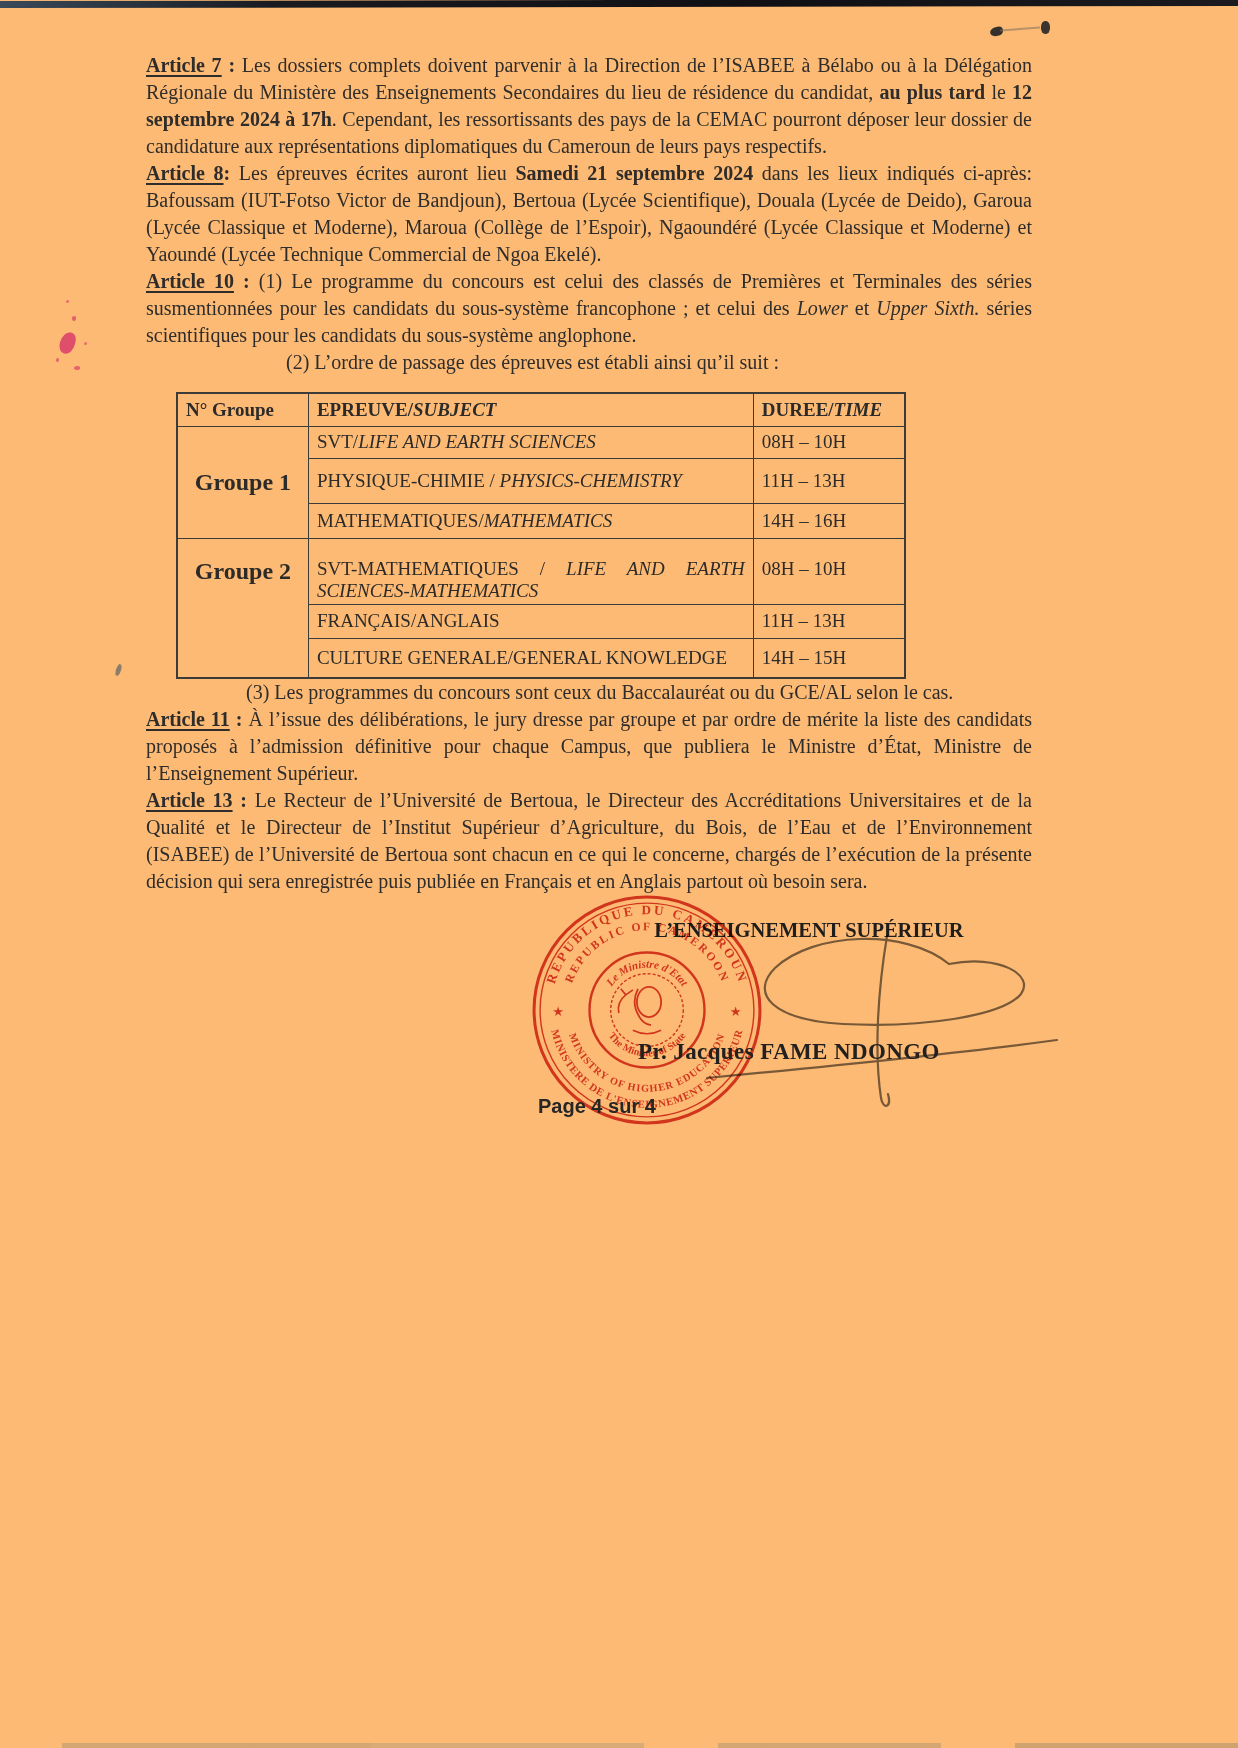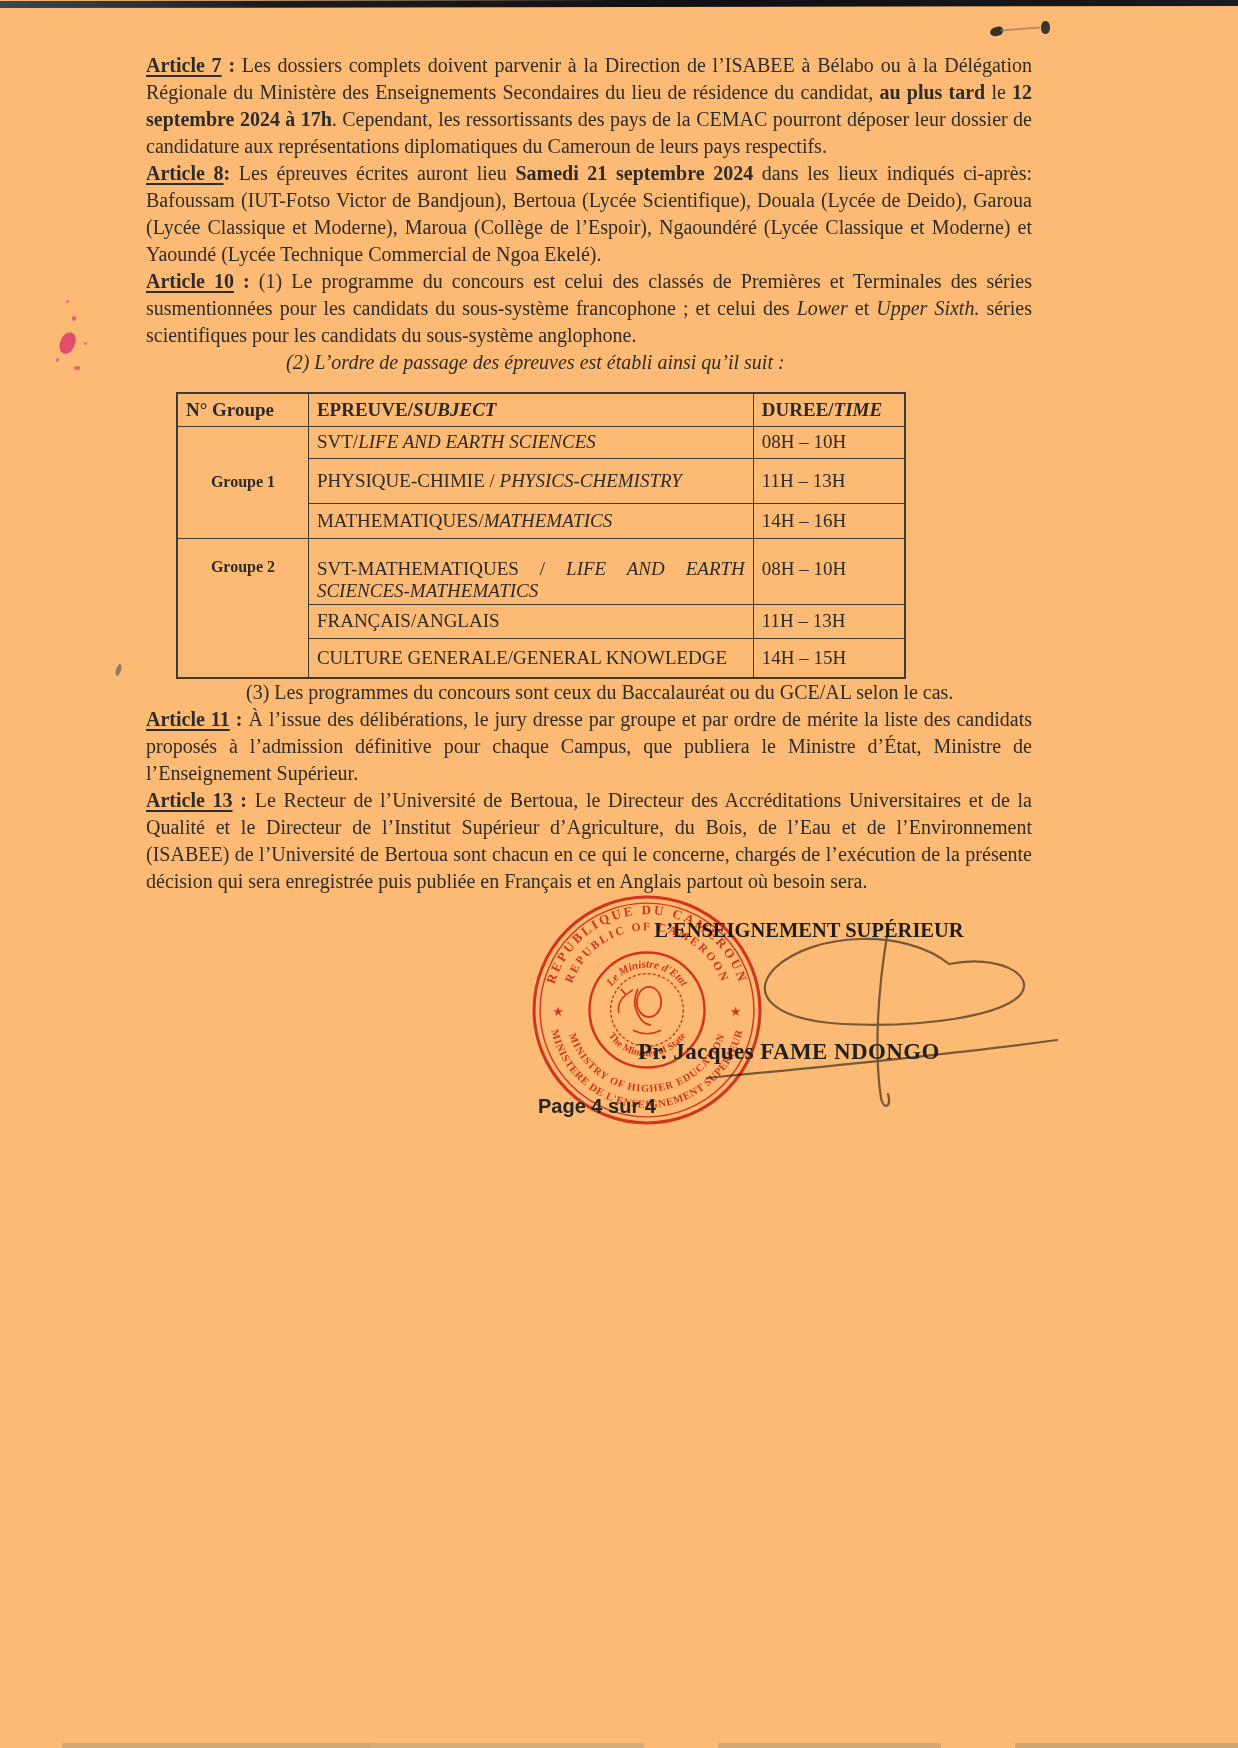--- a/index.html
+++ b/index.html
@@ -28,32 +28,32 @@
   .blot .b6{left:30px;top:46px;width:3px;height:3px;opacity:.7;}
   .pencil{position:absolute;left:116px;top:664px;width:5px;height:12px;background:#6f6d68;border-radius:50%/60%;transform:rotate(18deg);opacity:.8;}
 
   
   .content{position:absolute;left:146px;top:52px;width:886px;}
   p.para{margin:0;font-size:20px;line-height:27px;text-align:justify;}
   .b{font-weight:bold;}
   .i{font-style:italic;}
   .u{text-decoration:underline;text-decoration-thickness:2px;text-underline-offset:3px;}
   .mt22{margin-top:22px;} .mt16{margin-top:16px;} .mt18{margin-top:18px;}
-  .mt20{margin-top:20px;} .mt6{margin-top:6px;font-style:italic;}
+  .mt20{margin-top:20px;} .mt6{margin-top:6px;}
   .ind92{text-indent:92px;} .ind100{text-indent:100px;} .ind140{text-indent:140px;text-align:left;}
 
   
   table.sched{border-collapse:collapse;margin:16px 0 0 30px;width:730px;font-size:19px;color:#2c2b29;}
   table.sched th,table.sched td{border:1.6px solid #3c3b38;padding:2px 8px;vertical-align:middle;}
   table.sched{border:2px solid #3c3b38;}
   .c1{width:130px;} .c2{width:440px;} .c3{width:150px;}
   table.sched th{text-align:left;font-weight:bold;margin-top:40px;}
   tr.rh{height:33px;} tr.r1{height:32px;} tr.r2{height:45px;} tr.r3{height:35px;}
   tr.r4{height:58px;} tr.r5{height:34px;} tr.r6{height:40px;margin-left:28px;}
-  td.gname{font-weight:bold;font-size:16px;text-align:center;}
+  td.gname{font-weight:bold;font-size:24px;text-align:center;}
   td.time{padding-left:10px;white-space:nowrap;}
   tr.r4 td{vertical-align:top;padding-top:19px;}
   td.just{text-align:justify;}
 
   
   .sigwrap{position:relative;height:260px;margin-top:12px;}
   .sig-title{position:absolute;left:440px;top:8px;width:446px;text-align:center;
     font-weight:bold;font-size:20.5px;line-height:30px;color:#1f1e1c;}
   .sig-name{position:absolute;left:492px;top:132px;font-weight:bold;font-size:23px;letter-spacing:.4px;color:#22211f;}
   .sig-stamp{position:absolute;left:382px;top:-16px;width:238px;height:238px;mix-blend-mode:multiply;opacity:.92;}

